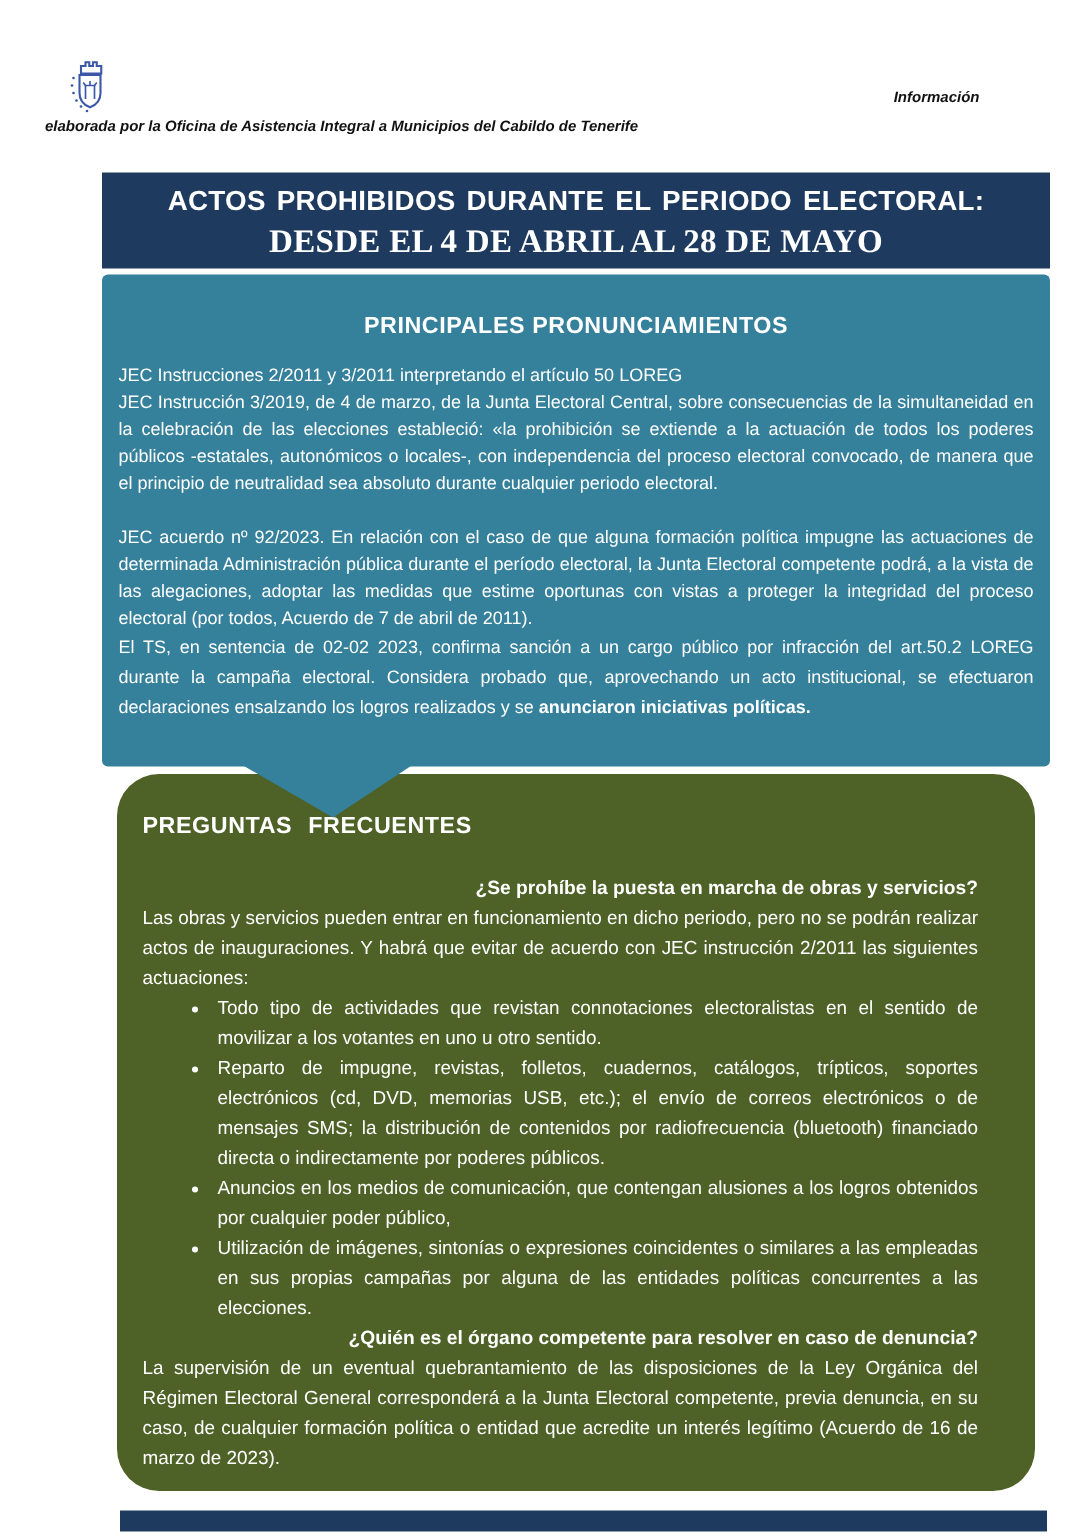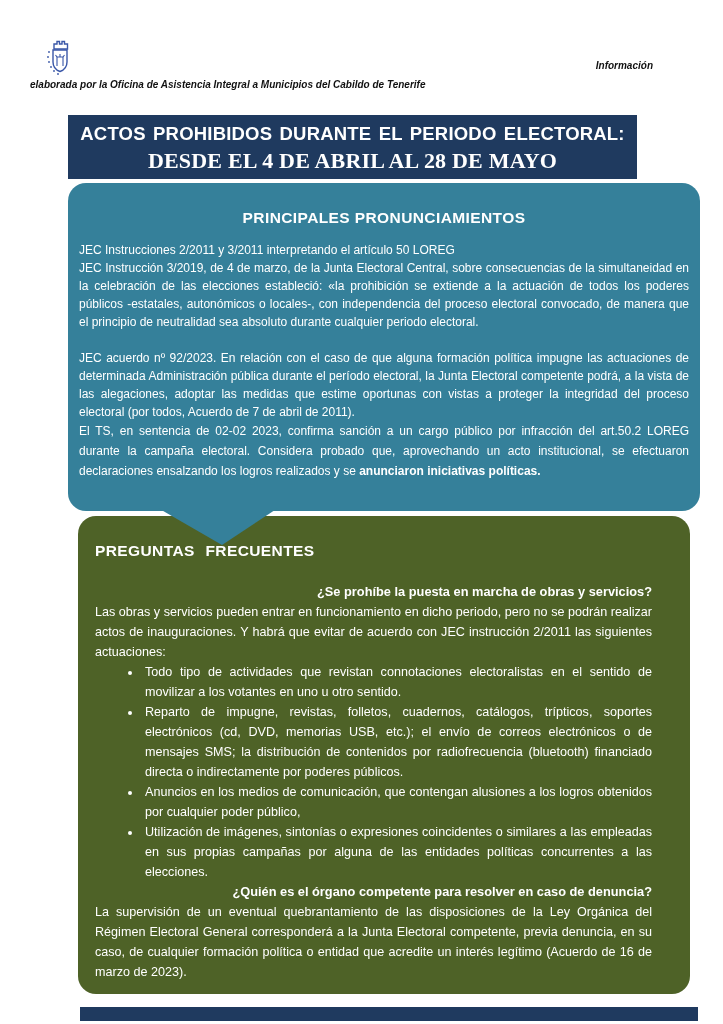--- a/index.html
+++ b/index.html
@@ -14,30 +14,30 @@
     position:absolute; right:70px; top:60px;
     font-size:10px; font-weight:bold; font-style:italic; color:#111;
   }
   .prepared-by {
     position:absolute; left:30px; top:79px;
     font-size:10px; font-weight:bold; font-style:italic; color:#111;
   }
 
   
   .banner {
-    position:absolute; left:68px; top:115px; width:569px; height:64px;
+    position:absolute; left:68px; top:115px; width:632px; height:64px;
     background:#1F3A5F; color:#ffffff; text-align:center; font-weight:bold;
   }
   .banner .l1 { margin-top:8px; font-size:18.5px; letter-spacing:.2px; word-spacing:2px; }
   .banner .l2 { margin-top:3px; font-size:22px; letter-spacing:.2px;font-family:Liberation Serif, serif; }
 
   
   .teal-box {
     position:absolute; left:68px; top:183px; width:632px; height:328px;
-    background:#35809A; border-radius:18px; color:#ffffff;
+    background:#35809A; border-radius:4px; color:#ffffff;
   }
   .teal-title {
     text-align:center; margin-top:26px; font-size:15.5px; font-weight:bold; letter-spacing:.4px;
   }
   .teal-body {
     margin:14px 11px 0 11px; font-size:12px; line-height:18px; text-align:justify;
   }
   .teal-body .lead-line { text-align:left; }
   .p-gap { height:18px; }
   .p3 { line-height:20px; }
@@ -46,21 +46,21 @@
   
   .notch {
     position:absolute; left:158px; top:508px; width:0; height:0; z-index:5;
     border-left:64px solid transparent; border-right:56px solid transparent;
     border-top:37px solid #35809A;
   }
 
   
   .green-box {
     position:absolute; left:78px; top:516px; width:612px; height:478px;
-    background:#4E6227; border-radius:18px; color:#ffffff; z-index:2;
+    background:#4E6227; border-radius:28px; color:#ffffff; z-index:2;
   }
   .green-inner { padding:26px 38px 0 17px; }
   .faq-title { font-size:15.5px; font-weight:bold; letter-spacing:.4px; word-spacing:6px; }
   .faq-q { margin-top:22px; font-size:12.8px; font-weight:bold; line-height:20px;text-align:right; }
   .faq-a { font-size:12.6px; line-height:20px; text-align:justify; }
   ul.faq-bullets { margin:0; padding:0 0 0 47px; }
   ul.faq-bullets li {
     font-size:12.6px; line-height:20px; text-align:justify; padding-left:3px;
   }
 

